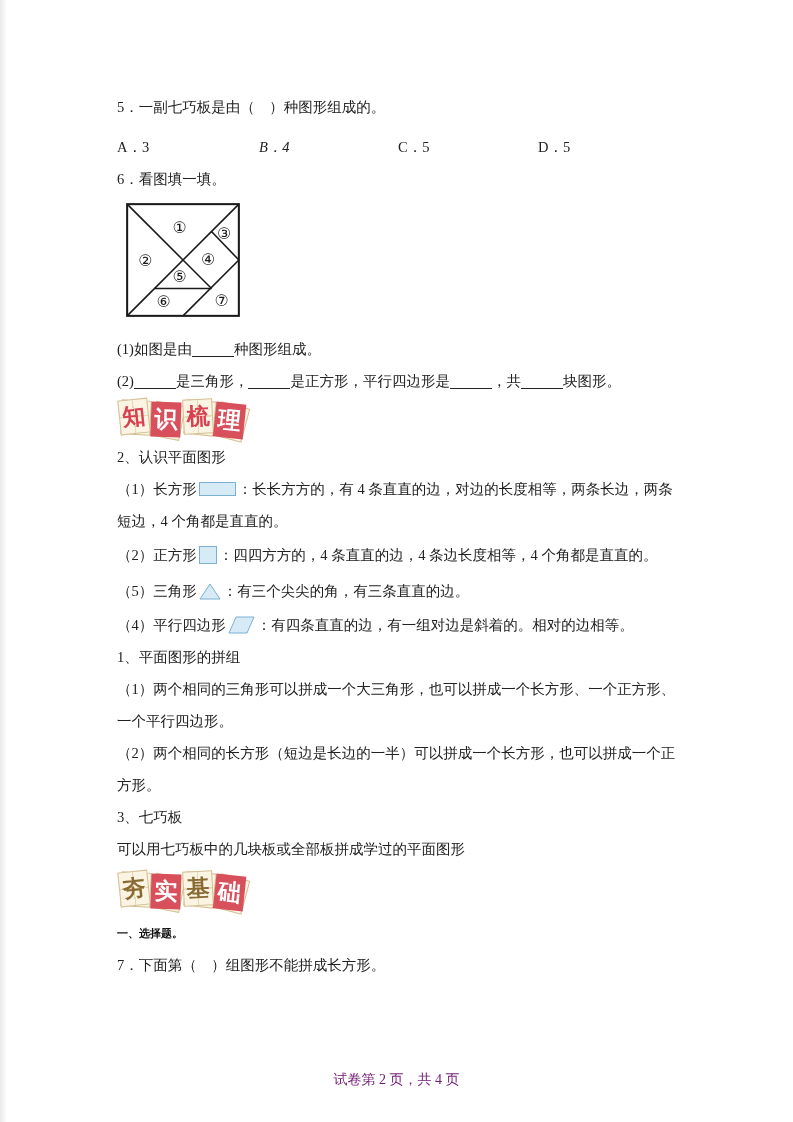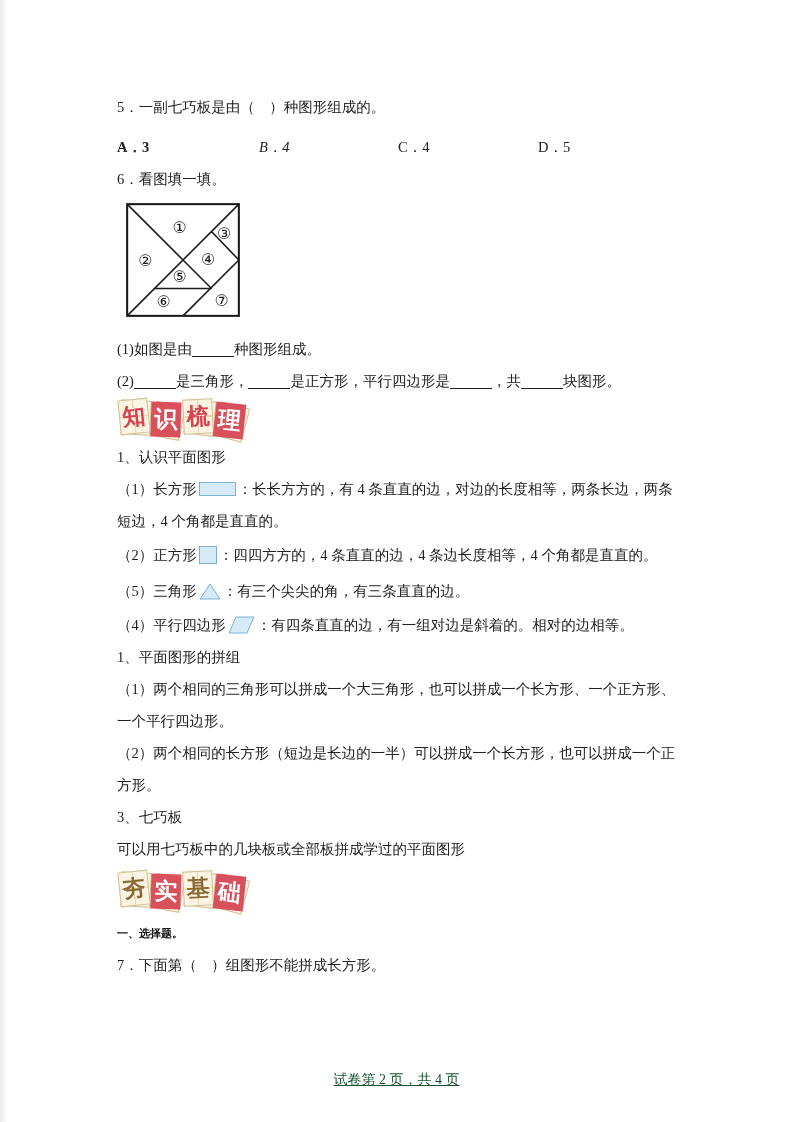--- a/index.html
+++ b/index.html
@@ -18,21 +18,21 @@
   }
   .content {
     position: absolute; left: 117px; top: 0; width: 566px;
     padding-top: 91px;
   }
   .line {
     font-size: 14.5px; line-height: 32px; margin: 0;
   }
   .options { margin-top: 8px; }
   .opt { display: inline-block; }
-  .opt-a { width: 142px; font-weight: bold; }
+  .opt-a { width: 142px; }
   .opt-b { width: 139px; font-style: italic; }
   .opt-c { width: 140px; }
 
   .figure-wrap { margin: 7px 0 0 9px; height: 117px; }
 
   .blank {
     display: inline-block; width: 42px; height: 14px;
     border-bottom: 1px solid #222222;
     vertical-align: -3px;
   }
@@ -85,35 +85,35 @@
   }
   .shp-svg { vertical-align: -4px; margin: 0 2px; }
 
   .sec-heading {
     font-family: "Liberation Sans", "DejaVu Sans", sans-serif;
     font-weight: bold; font-size: 11px; line-height: 32px; margin: 0;
     color: #111111;
   }
   .footer {
     position: absolute; left: 0; right: 0; top: 1071px;
-    text-align: center; font-size: 14px; color: #14532d; text-decoration: underline;
+    text-align: center; font-size: 14px; color: #701a75;
   }
   svg text { font-family: "DejaVu Sans", sans-serif; }
 </style>
 </head>
 <body>
 
 <div>
   <div class="page-edge"></div>
 
   <div class="content">
 
     <p class="line">5．一副七巧板是由（　）种图形组成的。</p>
     <p class="line options">
-      <span class="opt opt-a">A．3</span><span class="opt opt-b">B．4</span><span class="opt opt-c">C．4</span><span class="opt">D．5</span>
+      <span class="opt opt-a">A．3</span><span class="opt opt-b">B．4</span><span class="opt opt-c">C．5</span><span class="opt">D．5</span>
     </p>
 
     <p class="line">6．看图填一填。</p>
 
     <div class="figure-wrap">
       <svg width="114" height="116" viewBox="0 0 100 100">
         <rect x="1" y="1" width="98" height="98" fill="none" stroke="#1a1a1a" stroke-width="1.8"></rect>
         <line x1="99" y1="1" x2="1" y2="99" stroke="#1a1a1a" stroke-width="1.4"></line>
         <line x1="1" y1="1" x2="50" y2="50" stroke="#1a1a1a" stroke-width="1.4"></line>
         <line x1="99" y1="50" x2="50" y2="99" stroke="#1a1a1a" stroke-width="1.4"></line>
@@ -145,21 +145,21 @@
           <span class="tile red">识</span>
         </span>
       <span class="tilewrap t3">
           <span class="tile cream">梳</span>
         </span>
       <span class="tilewrap t4">
           <span class="tile red">理</span>
         </span>
     </div>
 
-    <p class="line">1、认识平面图形</p>
+    <p class="line">2、认识平面图形</p>
 
     <p class="line">
       <span>（1）长方形</span><span class="shp-rect"></span><span>：长长方方的，有 4 条直直的边，对边的长度相等，两条长边，两条短边，4 个角都是直直的。</span>
     </p>
 
     <p class="line" style="margin-top:2px;">
       <span>（2）正方形</span><span class="shp-square"></span><span>：四四方方的，4 条直直的边，4 条边长度相等，4 个角都是直直的。</span>
     </p>
 
     <p class="line" style="margin-top:4px;">

